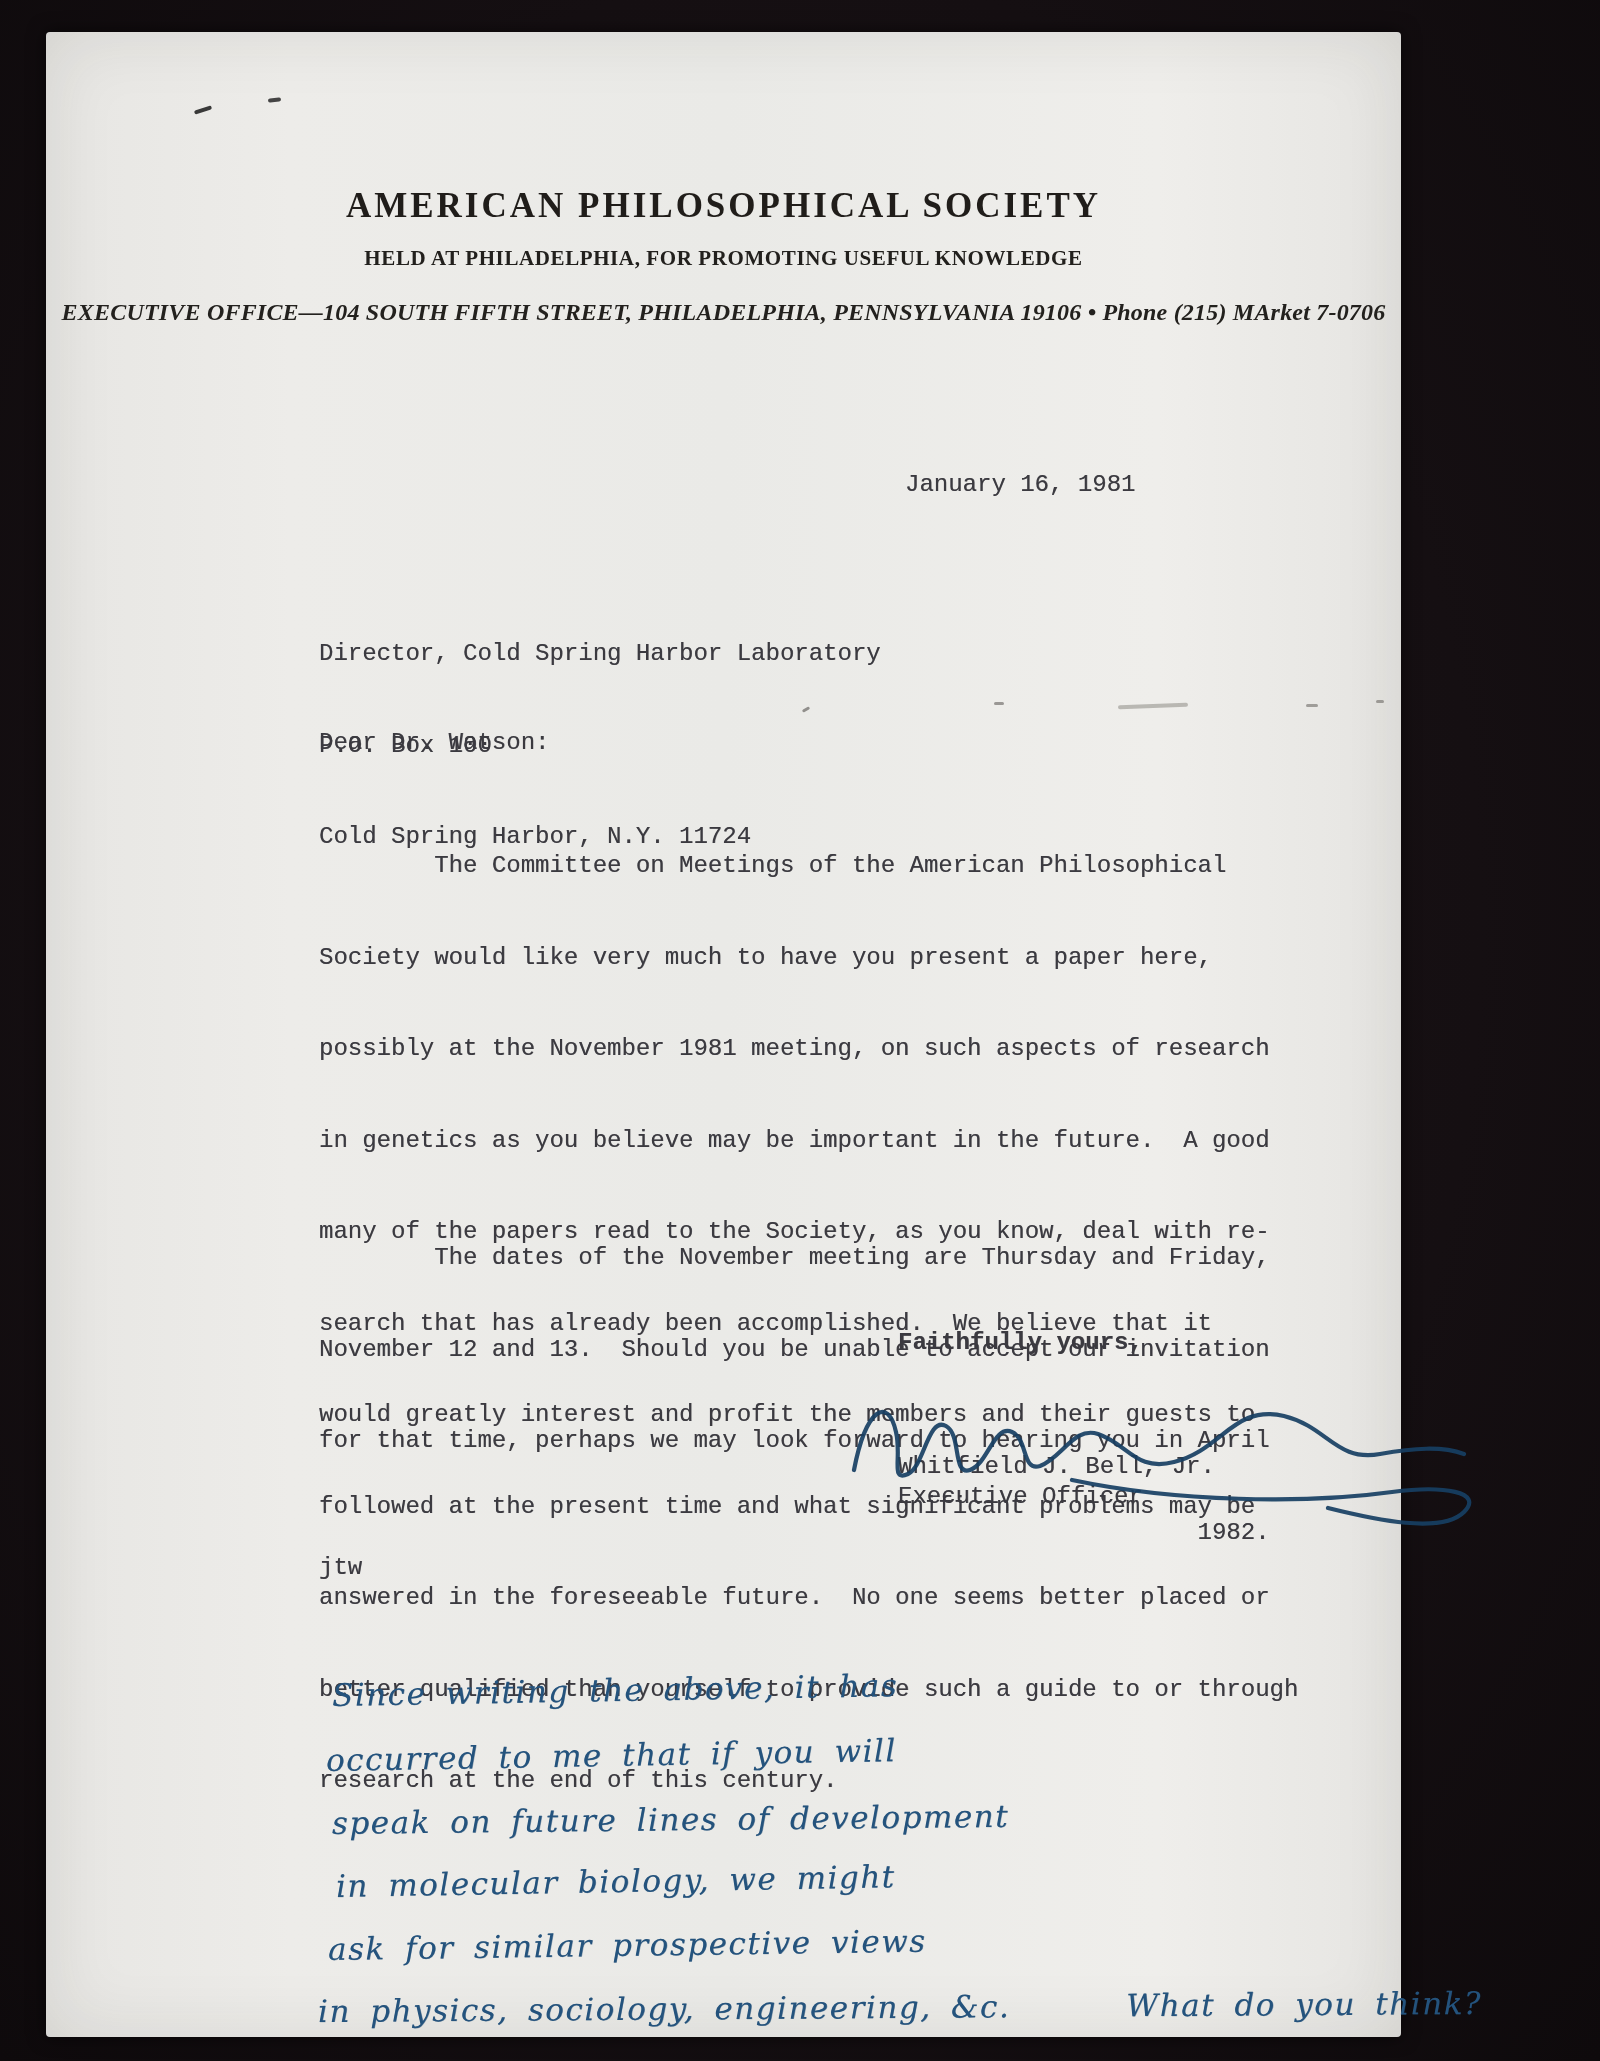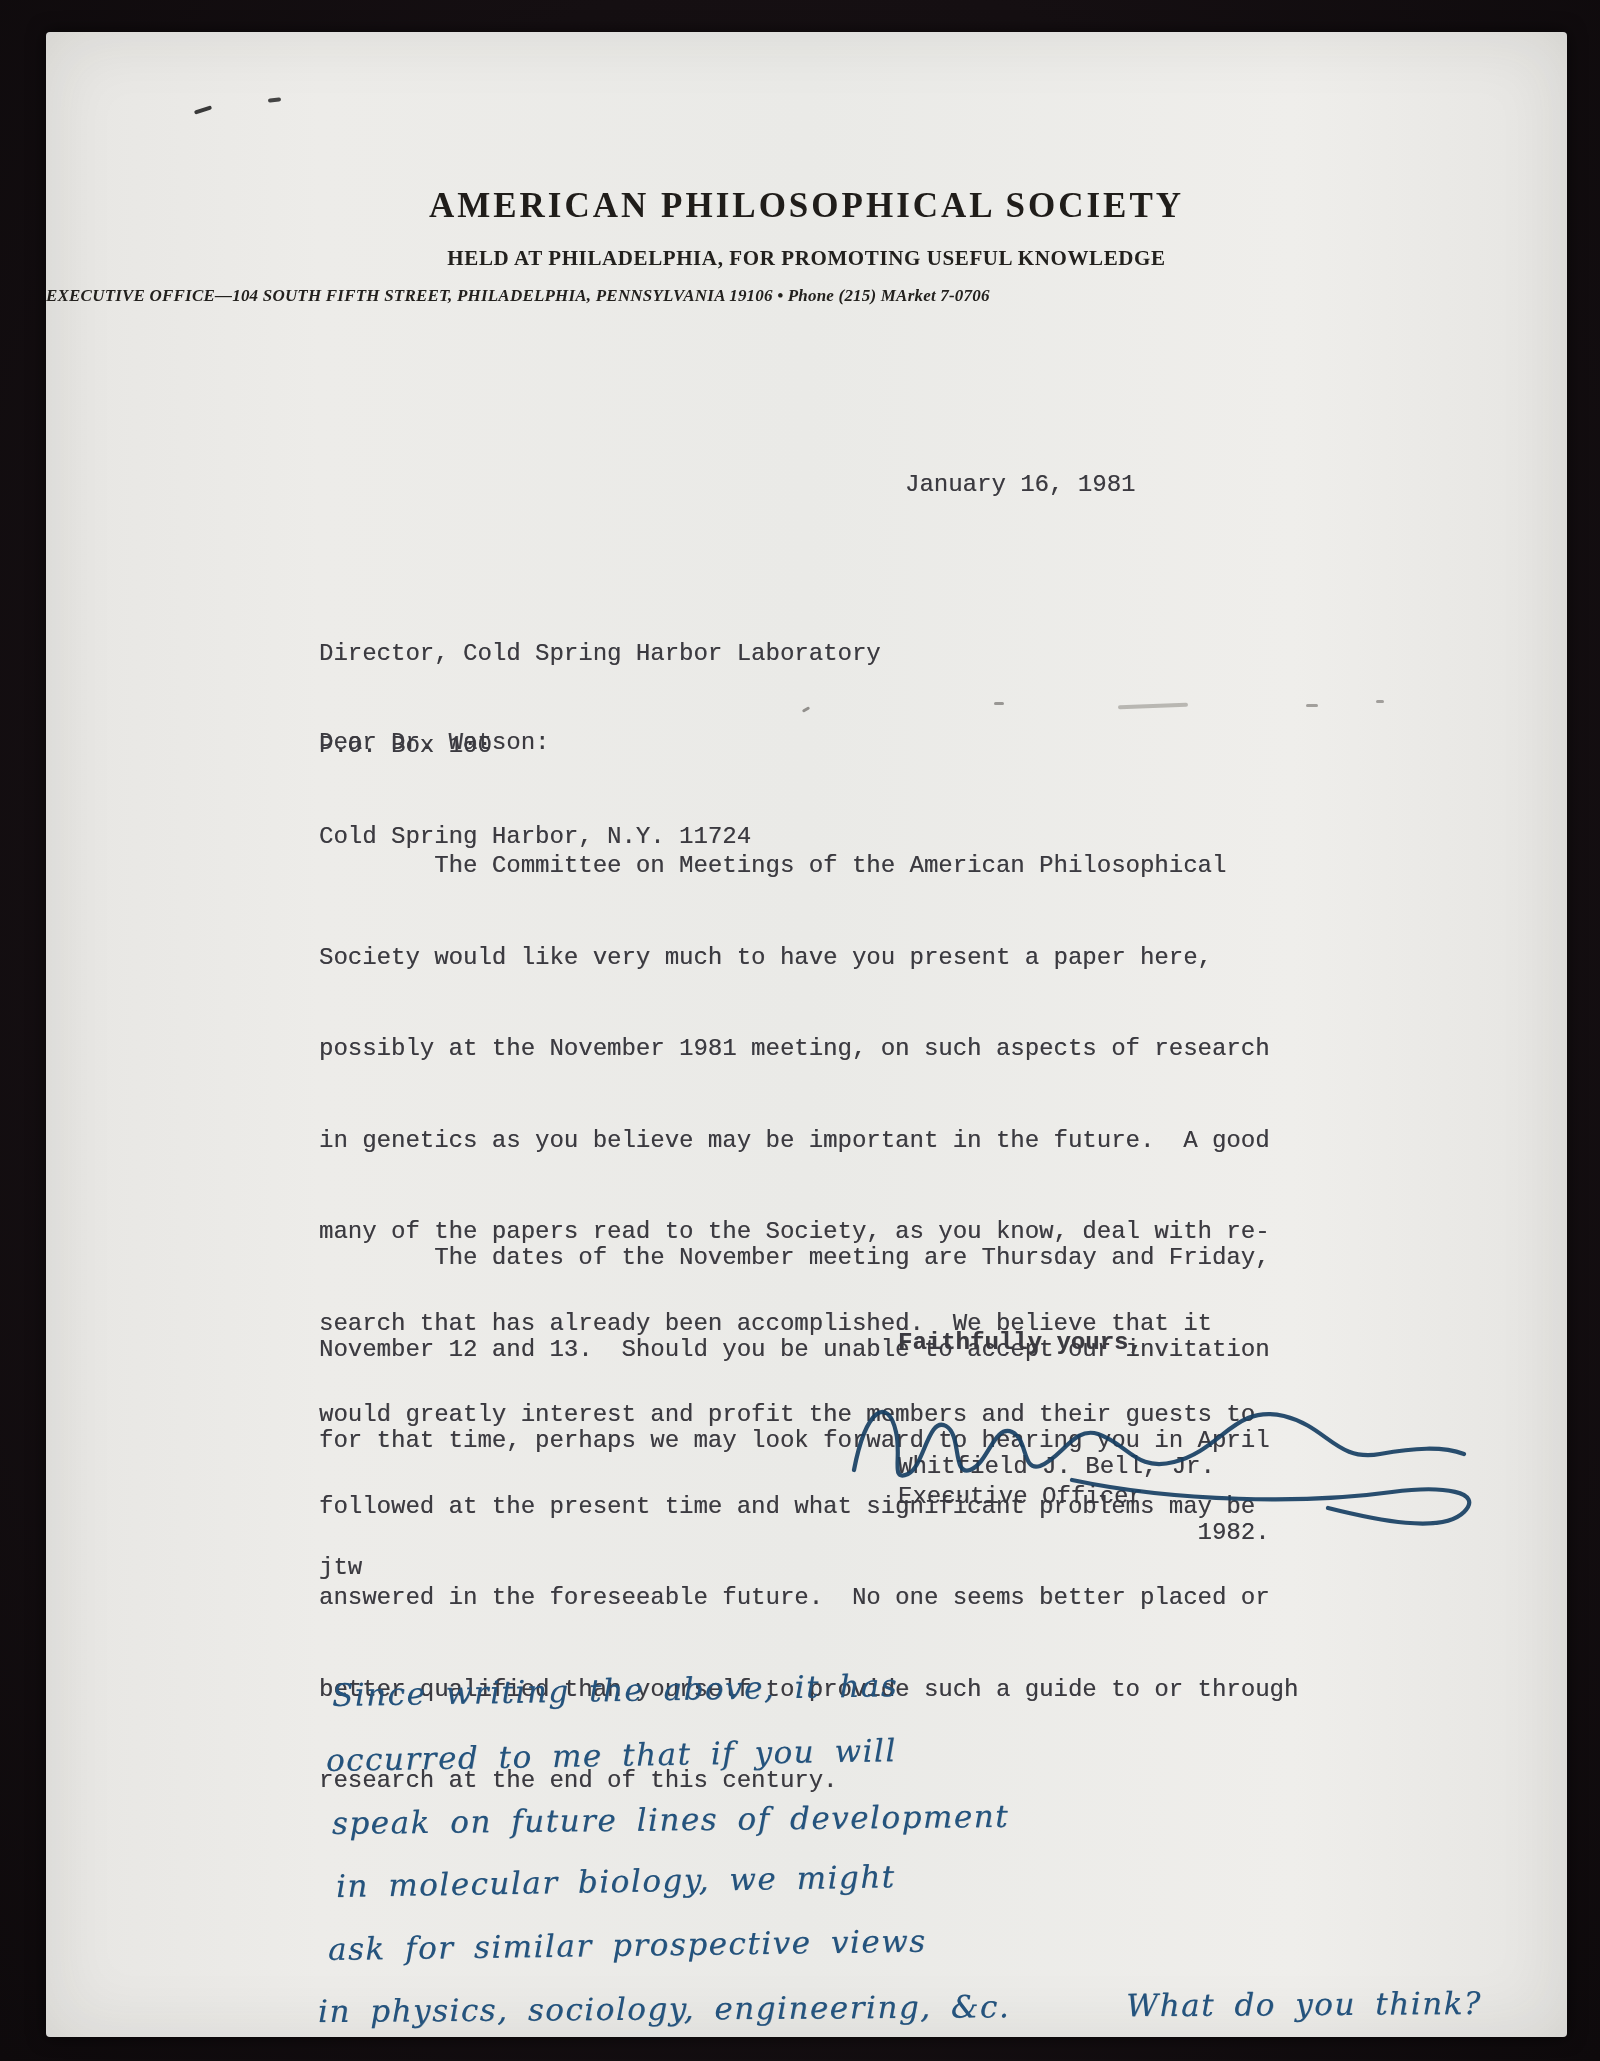--- a/index.html
+++ b/index.html
@@ -10,21 +10,21 @@
     overflow: hidden;
     font-family: "Liberation Mono", monospace;
   }
   .scan-bg {
     position: absolute; inset: 0;
     background: radial-gradient(ellipse at 50% 45%, #1c1417 0%, #150f12 60%, #0e0a0c 100%);
   }
   .paper {
     position: absolute;
     left: 46px; top: 32px;
-    width: 1521px; height: 2005px;
+    width: 1355px; height: 2005px;
     background: linear-gradient(90deg, #e7e6e3 0%, #edecE9 18%, #eaeae7 50%, #efeeeb 82%, #e6e5e2 100%);
     border-radius: 4px;
     box-shadow: inset 0 0 70px rgba(40,35,30,0.10), 0 0 18px rgba(0,0,0,0.6);
   }
   
   .lh-title {
     position: absolute; top: 154px; left: 0; width: 100%;
     text-align: center;
     font-family: "Liberation Serif", serif;
     font-weight: 700;
@@ -35,26 +35,26 @@
   .lh-sub {
     position: absolute; top: 214px; left: 0; width: 100%;
     text-align: center;
     font-family: "Liberation Serif", serif;
     font-weight: 700;
     font-size: 21px;
     letter-spacing: 0.6px;
     color: #22201d;
   }
   .lh-addr {
-    position: absolute; top: 254px; left: 0; width: 100%;
-    text-align: left;
+    position: absolute; top: 267px; left: 0; width: 100%;
+    text-align: center;
     font-family: "Liberation Serif", serif;
     font-weight: 700;
     font-style: italic;
-    font-size: 17px;
+    font-size: 24px;
     letter-spacing: 0.2px;
     color: #23211e;
   }
   
   .typed {
     position: absolute;
     font-family: "Liberation Mono", monospace;
     font-size: 24px;
     line-height: 30.5px;
     color: #3b3a40;

